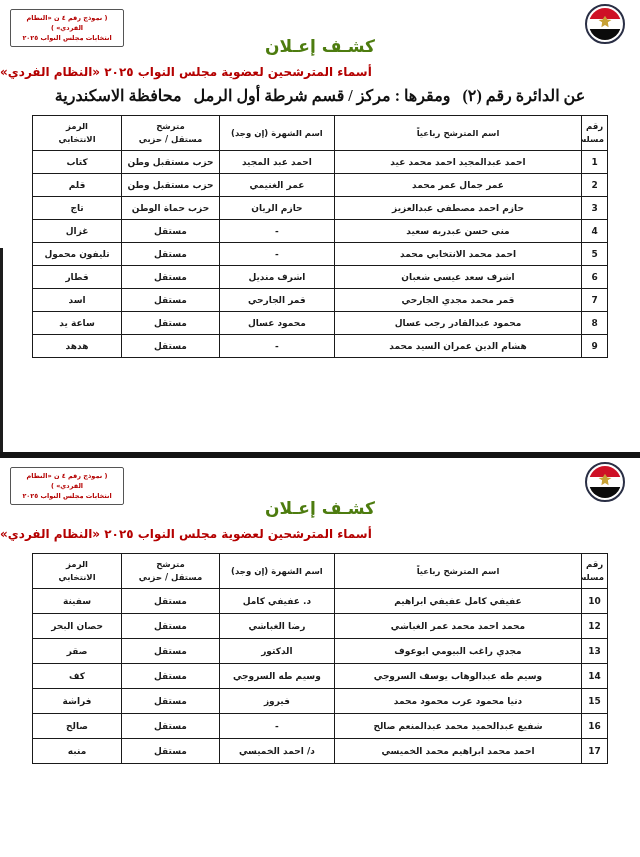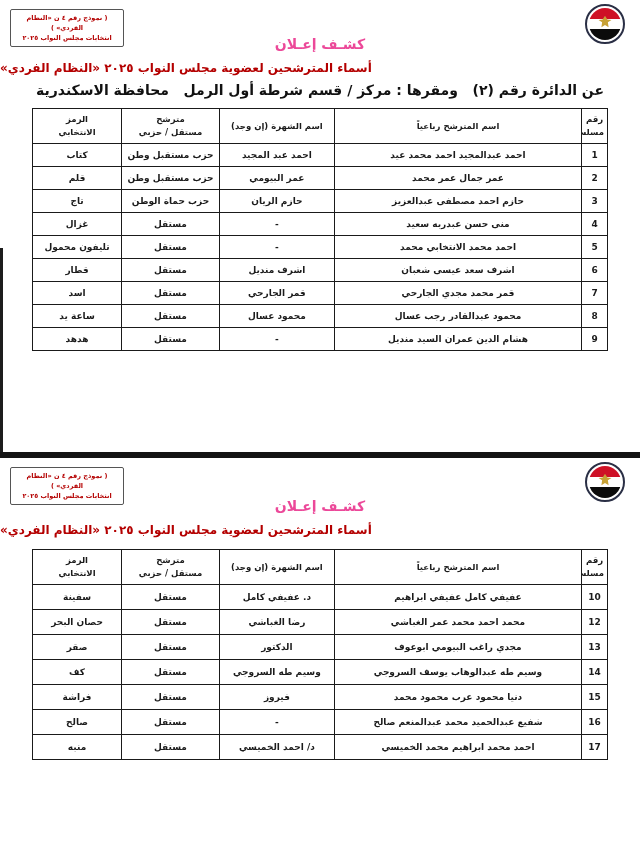--- a/index.html
+++ b/index.html
@@ -28,32 +28,32 @@
     box-sizing:border-box;position:relative;overflow:hidden;
   }
   .emblem .flag{
     position:absolute;left:2px;top:2px;width:32px;height:32px;border-radius:50%;
     background:linear-gradient(to bottom,#ce1126 0 34%,#ffffff 34% 67%,#0b0b0b 67% 100%);
     overflow:hidden;
   }
   .emblem svg{position:absolute;left:9px;top:8px;}
 
   .doc-title{
-    text-align:center;direction:rtl;font-weight:bold;color:#ec4899;
-    font-size:14px;letter-spacing:.5px;margin:0;
+    text-align:center;direction:rtl;font-weight:bold;color:#4d7c0f;
+    font-size:17px;letter-spacing:.5px;margin:0;
   }
   .page-1 .doc-title{padding-top:36px;}
   .page-2 .doc-title{padding-top:40px;}
   .doc-subtitle{
     text-align:left;direction:rtl;font-weight:bold;
     color:#b40000;font-size:12px;margin-top:9px;
   }
   .district-line{
     text-align:center;direction:rtl;font-weight:bold;
-    color:#111;font-size:14px;margin-top:7px;white-space:pre;
+    color:#111;font-size:16px;margin-top:7px;white-space:pre;font-family:Liberation Serif, serif;
   }
 
   table.cand{
     direction:rtl;border-collapse:collapse;table-layout:fixed;
     width:576px;margin:10px 32px 0 32px;
   }
   .page-2 table.cand{margin-top:12px;}
   table.cand th,table.cand td{
     border:1px solid #1a1a1a;text-align:center;vertical-align:middle;
     color:#1b1b1b;padding:1px 3px;overflow:hidden;
@@ -119,21 +119,21 @@
           <tr>
             <td>1</td>
             <td>احمد عبدالمجيد احمد محمد عيد</td>
             <td>احمد عبد المجيد</td>
             <td>حزب مستقبل وطن</td>
             <td>كتاب</td>
           </tr>
           <tr>
             <td>2</td>
             <td>عمر جمال عمر محمد</td>
-            <td>عمر البيومي</td>
+            <td>عمر الغنيمي</td>
             <td>حزب مستقبل وطن</td>
             <td>قلم</td>
           </tr>
           <tr>
             <td>3</td>
             <td>حازم احمد مصطفى عبدالعزيز</td>
             <td>حازم الريان</td>
             <td>حزب حماة الوطن</td>
             <td>تاج</td>
           </tr>
@@ -167,21 +167,21 @@
           </tr>
           <tr>
             <td>8</td>
             <td>محمود عبدالقادر رجب عسال</td>
             <td>محمود عسال</td>
             <td>مستقل</td>
             <td>ساعة يد</td>
           </tr>
           <tr>
             <td>9</td>
-            <td>هشام الدين عمران السيد منديل</td>
+            <td>هشام الدين عمران السيد محمد</td>
             <td>-</td>
             <td>مستقل</td>
             <td>هدهد</td>
           </tr>
         </tbody>
     </table>
   </div>
 
   <div class="page-divider"></div>
 

